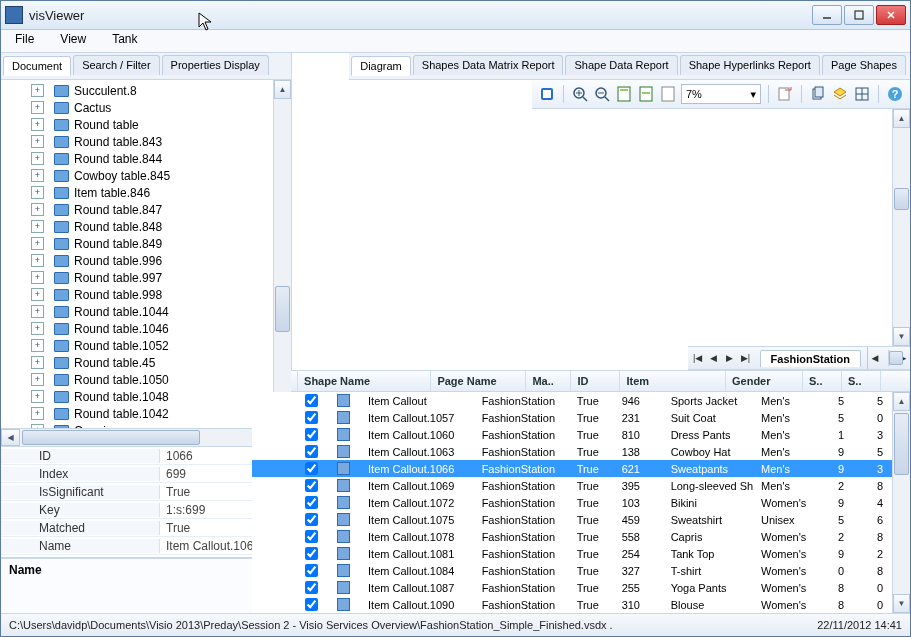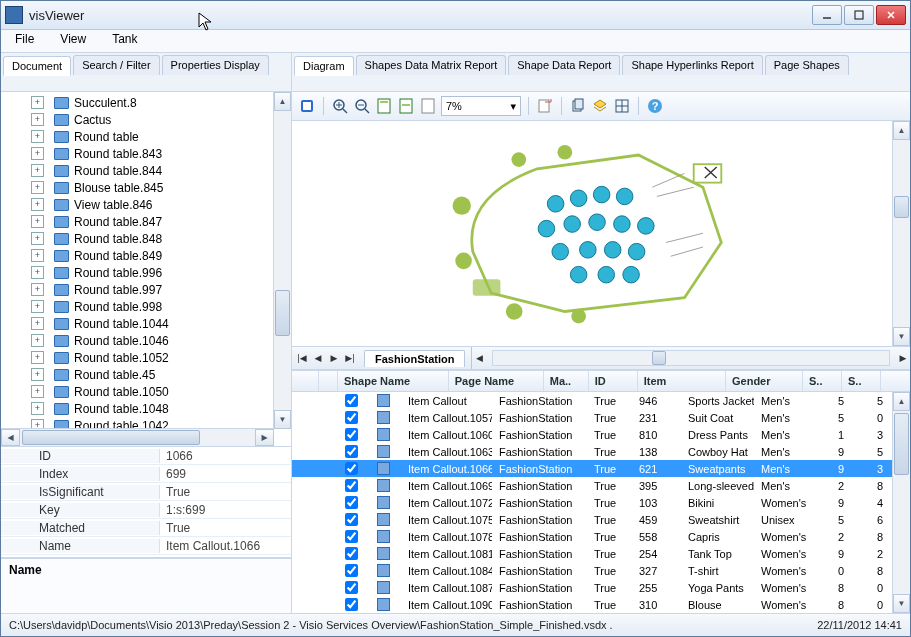--- a/index.html
+++ b/index.html
@@ -8,22 +8,22 @@
   .title-icon { width:16px; height:16px; background:#3a6fb0; border:1px solid #204070; margin-right:6px; }
   .title-text { flex:1; font-size:13px; color:#1a1a1a; }
   .win-btns { display:flex; gap:0; }
   .win-btn { width:28px; height:18px; background:linear-gradient(#f7fbff,#d6e4f4); border:1px solid #8aa7c8; border-radius:2px; margin-left:2px; display:flex; align-items:center; justify-content:center; font-size:10px; color:#333; }
   .win-btn.close { background:linear-gradient(#ef7b7b,#d43a3a); color:#fff; border-color:#a02020; }
   .win-btn svg { width:10px; height:10px; }
   .menubar { height:22px; background:#f7f9fc; border-bottom:1px solid #c9d7e8; display:flex; padding:0 10px; gap:18px; font-size:12px; }
   .menuitem { padding:2px 4px; }
   .content { flex:1; display:flex; min-height:0; }
   .left-pane { width:290px; display:flex; flex-direction:column; border-right:1px solid #c9d7e8; }
-  .right-pane { flex:1; display:flex; flex-direction:column; min-width:0; }
-  .tabstrip { display:flex; background:#eef3fa; border-bottom:1px solid #c9d7e8; padding:2px 2px 16px 2px; font-size:11px; }
+  .right-pane { flex:1; display:flex; flex-direction:column; min-width:0;align-items:flex-end; }
+  .tabstrip { display:flex; background:#eef3fa; border-bottom:1px solid #c9d7e8; padding:2px 2px 4px 2px; font-size:11px; }
   .tab { padding:3px 8px; border:1px solid #c0cde0; border-bottom:none; background:#e6edf7; margin-right:2px; border-radius:3px 3px 0 0; white-space:nowrap; }
   .tab.active { background:#fff; border-bottom:1px solid #fff; position:relative; top:1px; }
   .tree-wrap { flex:1; overflow:hidden; display:flex; flex-direction:column; border-bottom:1px solid #c9d7e8; }
   .tree-body { flex:1; overflow-y:auto; overflow-x:auto; background:#fff; position:relative; }
   .tree-body .inner{ padding:2px 0; min-width:270px; }
   .tree-row { display:flex; align-items:center; height:17px; padding-left:30px; white-space:nowrap; }
   .tree-plus { width:11px; height:11px; border:1px solid #8aa; background:#fff; display:inline-flex; align-items:center; justify-content:center; font-size:9px; line-height:9px; color:#357; margin-right:2px; }
   .tree-dots { width:8px; display:inline-block; }
   .tree-icon { width:13px; height:10px; background:#6aa5e0; border:1px solid #2d6bb0; border-radius:1px; margin-right:5px; }
   .tree-label { font-size:12px; color:#000; }
@@ -151,27 +151,27 @@
               <div class="tree-row">
                 <span class="tree-plus">+</span>
                 <span class="tree-dots"></span>
                 <span class="tree-icon"></span>
                 <span class="tree-label">Round table.844</span>
               </div>
               <div class="tree-row">
                 <span class="tree-plus">+</span>
                 <span class="tree-dots"></span>
                 <span class="tree-icon"></span>
-                <span class="tree-label">Blouse table.845</span>
-              </div>
-              <div class="tree-row">
-                <span class="tree-plus">+</span>
-                <span class="tree-dots"></span>
-                <span class="tree-icon"></span>
-                <span class="tree-label">View table.846</span>
+                <span class="tree-label">Cowboy table.845</span>
+              </div>
+              <div class="tree-row">
+                <span class="tree-plus">+</span>
+                <span class="tree-dots"></span>
+                <span class="tree-icon"></span>
+                <span class="tree-label">Item table.846</span>
               </div>
               <div class="tree-row">
                 <span class="tree-plus">+</span>
                 <span class="tree-dots"></span>
                 <span class="tree-icon"></span>
                 <span class="tree-label">Round table.847</span>
               </div>
               <div class="tree-row">
                 <span class="tree-plus">+</span>
                 <span class="tree-dots"></span>

